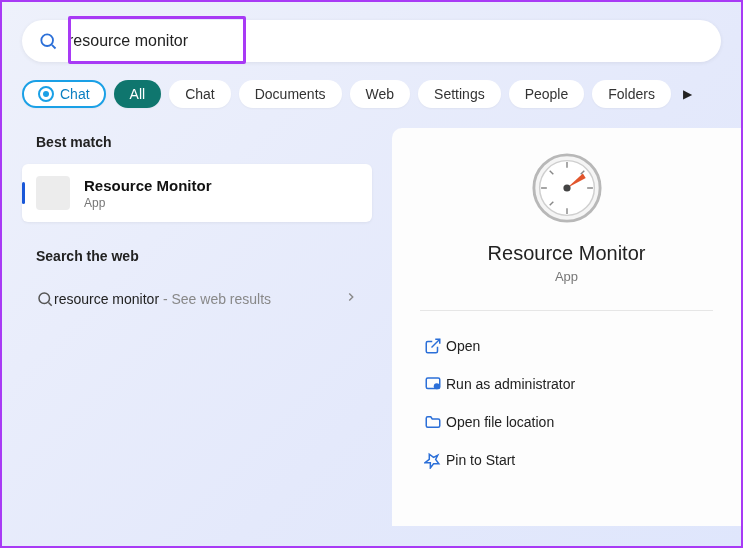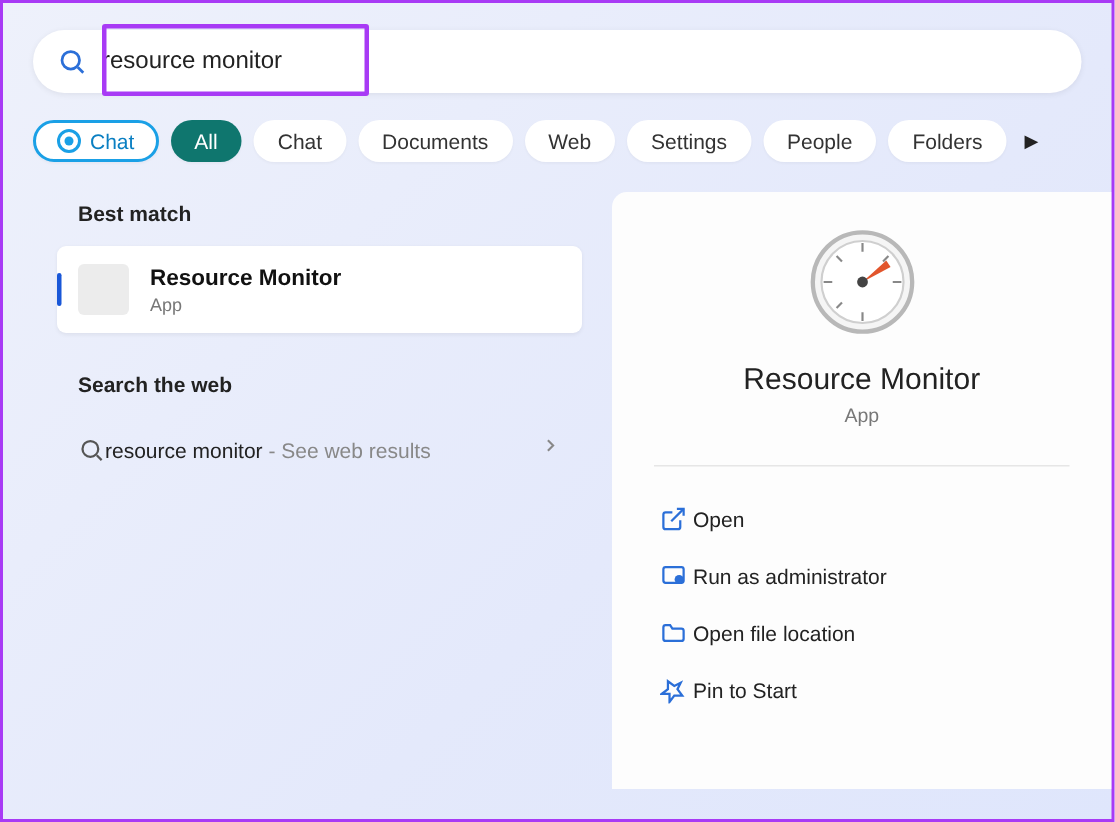--- a/index.html
+++ b/index.html
@@ -16,21 +16,21 @@
   .chips { display: flex; gap: 8px; padding: 6px 20px 14px 20px; align-items: center; overflow: hidden; white-space: nowrap; }
   .chip { background: #fff; border-radius: 20px; padding: 6px 16px; font-size: 14px; color: #333; cursor: pointer; box-shadow: 0 1px 2px rgba(0,0,0,0.04); display: inline-flex; align-items: center; gap: 6px; }
   .chip.chat { border: 2px solid #1aa0e6; color: #0a7fc2; padding: 4px 14px; }
   .chip.active { background: #0f766e; color: #fff; }
   .bing-icon { width: 16px; height: 16px; border: 2px solid #1aa0e6; border-radius: 50%; display: inline-flex; align-items: center; justify-content: center; }
   .bing-icon::after { content:""; width: 6px; height: 6px; background:#1aa0e6; border-radius:50%; }
   .scroll-arrow { font-size: 12px; color: #222; margin-left: 4px; cursor: pointer; }
 
   
   .main { display: flex; height: calc(100% - 140px); }
-  .left-pane { width: 390px; padding: 6px 20px 0 20px; margin-left: 16px; }
+  .left-pane { width: 390px; padding: 6px 20px 0 20px; }
   .right-pane { flex: 1; background: #fdfdfd; border-top-left-radius: 10px; margin-top: 6px; display: flex; flex-direction: column; padding-top: 24px; overflow: hidden; }
 
   
   .section-title { font-size: 14px; font-weight: 600; color: #222; margin: 6px 0 14px 14px; }
   .result-card { background: #fff; border-radius: 6px; padding: 12px 14px; display: flex; align-items: center; gap: 14px; box-shadow: 0 1px 3px rgba(0,0,0,0.06); position: relative; cursor: pointer; }
   .result-card::before { content:""; position:absolute; left:0; top:18px; bottom:18px; width:3px; background:#1957d8; border-radius:2px; }
   .result-icon-placeholder { width: 34px; height: 34px; background: #ececec; border-radius: 4px; }
   .result-title { font-size: 15px; font-weight: 600; color: #111; }
   .result-sub { font-size: 12px; color: #777; margin-top: 2px; }
 

